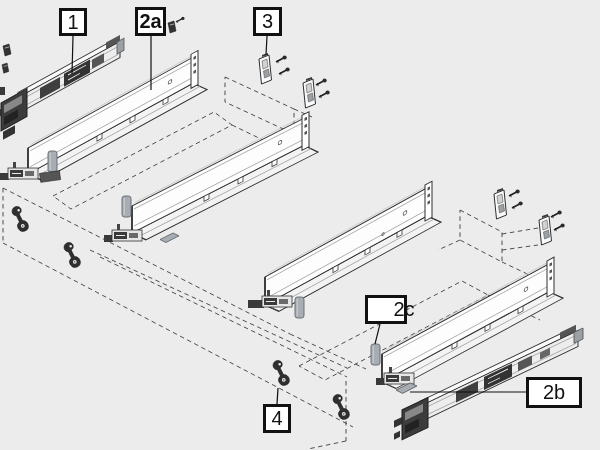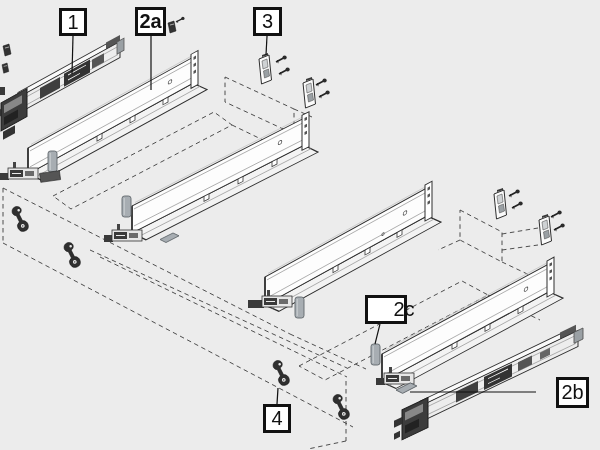--- a/index.html
+++ b/index.html
@@ -281,16 +281,16 @@
     </div>
 <div class="callout" style="left:253px;top:7px;width:29px;height:29px;">
       <span>3</span>
     </div>
 <div class="callout" style="left:365px;top:295px;width:30px;height:29px;padding-left:36px;">
       <span>2c</span>
     </div>
 <div class="callout" style="left:263px;top:404px;width:28px;height:29px;">
       <span>4</span>
     </div>
-<div class="callout" style="left:556px;top:377px;width:33px;height:31px;">
+<div class="callout" style="left:526px;top:377px;width:56px;height:31px;">
       <span>2b</span>
     </div>
 </div>
 
 </body></html>

